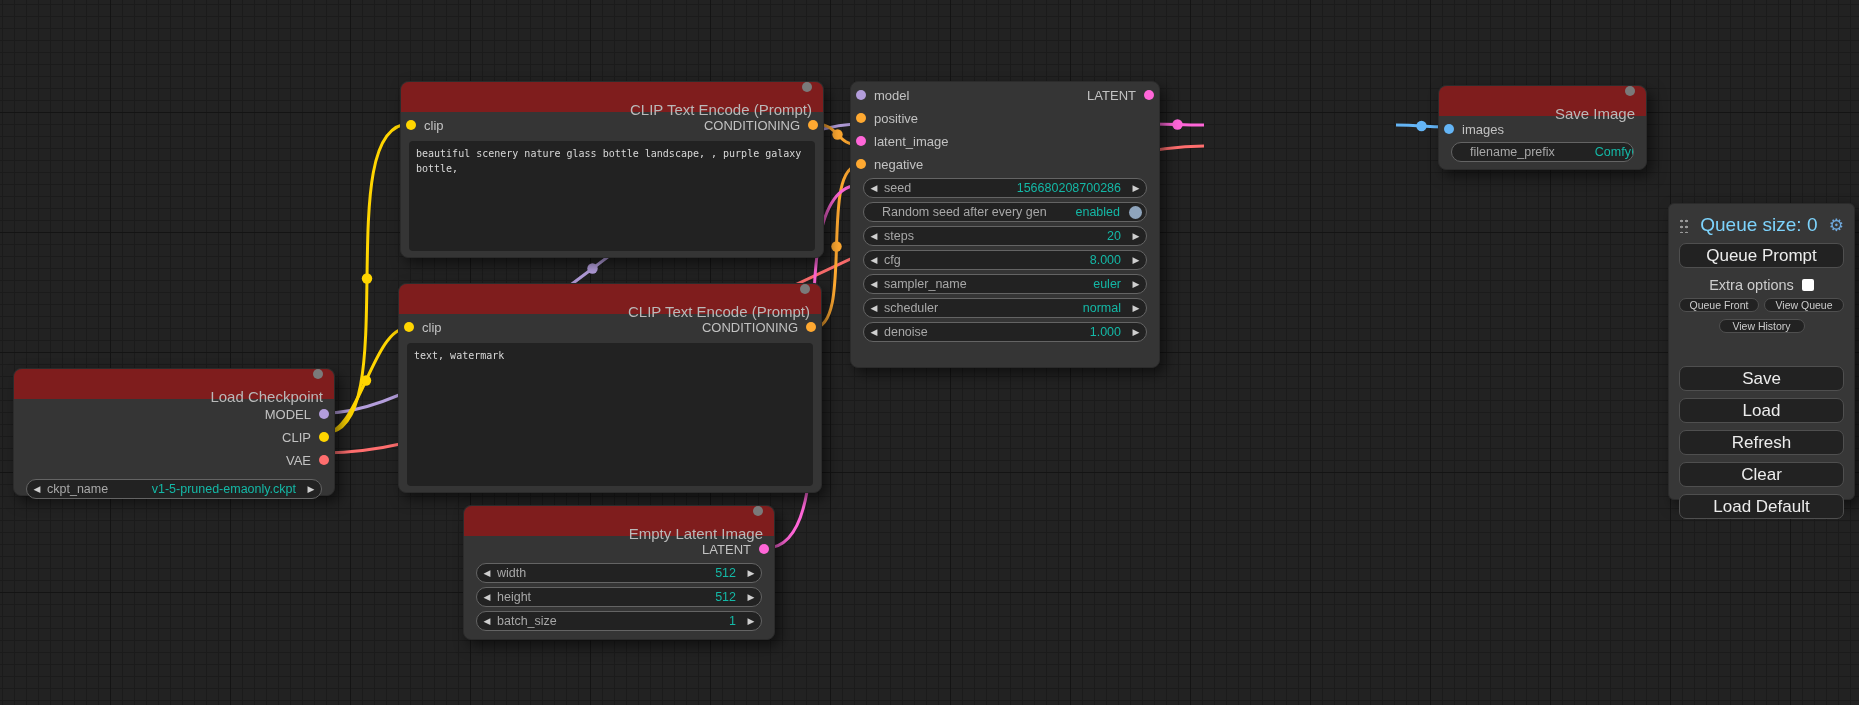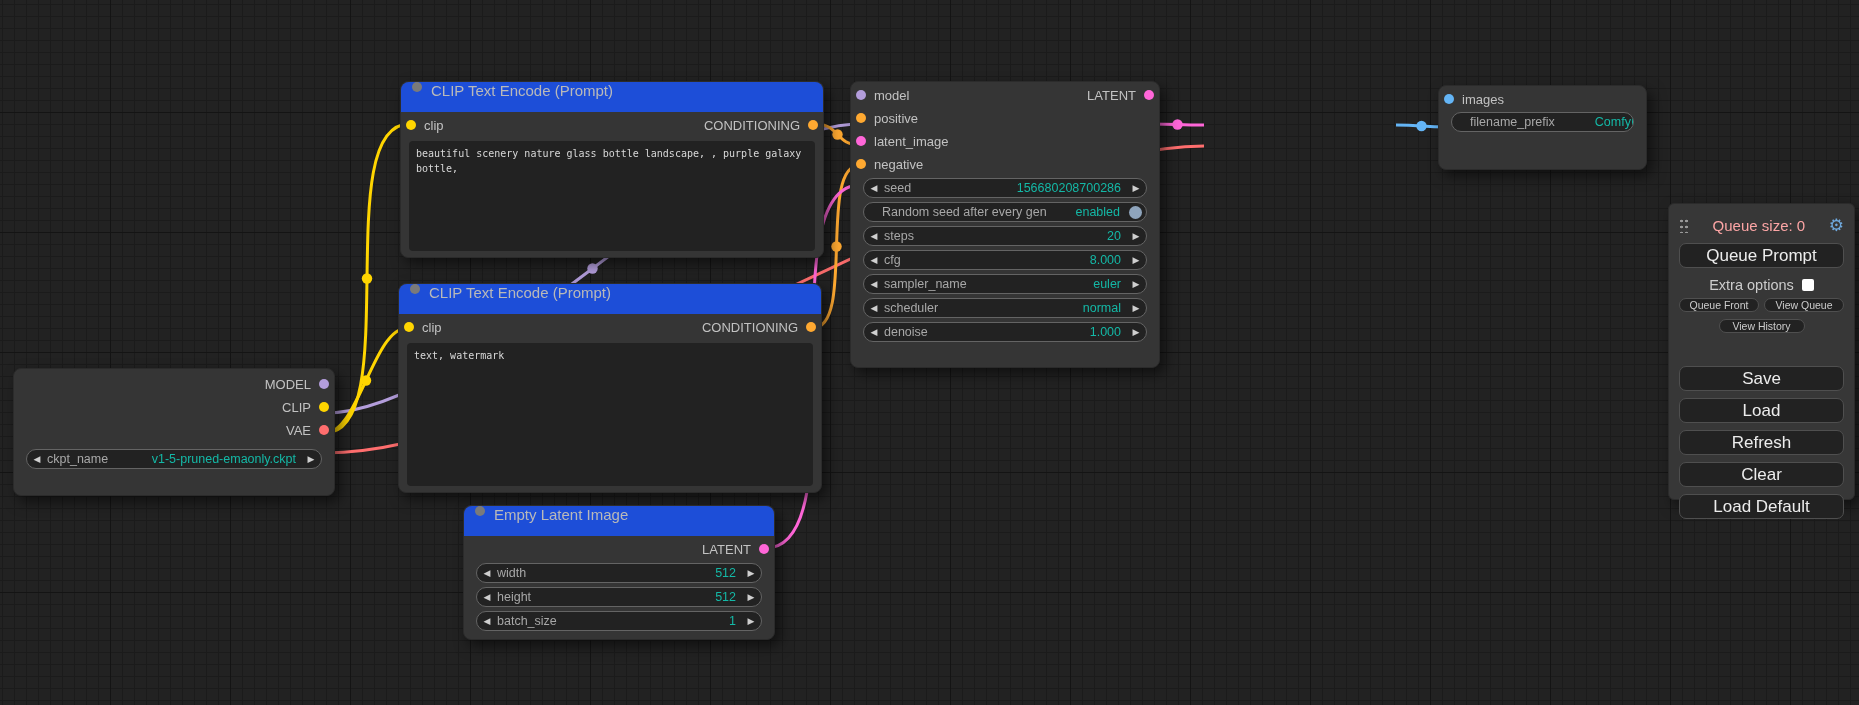--- a/index.html
+++ b/index.html
@@ -21,24 +21,24 @@
   #links{position:absolute;left:0;top:0;z-index:1;}
 
   
   .node{
     position:absolute;z-index:2;
     background:#353535;border-radius:8px;
     box-shadow:5px 6px 14px rgba(0,0,0,.55);
     border:1px solid #2b2b2b;
   }
   .ntitle{
-    height:30px;display:flex;align-items:flex-start;gap:9px;
-    padding:0 11px;background:#1d4ed8;
+    height:30px;display:flex;align-items:flex-end;gap:9px;
+    padding:0 11px;background:#7f1d1d;
     border-radius:8px 8px 0 0;
-    color:#b9b9b9;font-size:15px;white-space:nowrap;
+    color:#b9b9b9;font-size:15px;white-space:nowrap;flex-direction:column;
   }
   .ndot{width:10px;height:10px;border-radius:50%;background:#7a7a7a;flex:0 0 auto;}
   .srow{position:relative;height:20px;display:flex;align-items:center;
         color:#c2c2c2;font-size:13px;margin-top:3px;}
   .slab-in{padding-left:23px;}
   .slab-out{margin-left:auto;padding-right:23px;}
   .sdot{position:absolute;width:10px;height:10px;border-radius:50%;top:50%;
         transform:translateY(-50%);}
   .sdot.in{left:5px;} .sdot.out{right:5px;}
 
@@ -64,21 +64,21 @@
   
   .qpanel{
     position:absolute;left:1668px;top:203px;width:187px;height:297px;z-index:3;
     background:#373737;border-radius:6px;padding:8px 10px;
     box-shadow:5px 6px 14px rgba(0,0,0,.55);border:1px solid #2b2b2b;
   }
   .qheader{display:flex;align-items:center;height:26px;}
   .qhandle{width:10px;height:16px;flex:0 0 auto;
     background-image:radial-gradient(circle,#9a9a9a 1.1px,transparent 1.6px);
     background-size:5px 6px;background-position:0 1px;}
-  .qtitle{flex:1;text-align:center;color:#fca5a5;font-size:15px;}
+  .qtitle{flex:1;text-align:center;color:#7dd3fc;font-size:19px;}
   .qgear{flex:0 0 auto;font-size:17px;line-height:17px;cursor:pointer;font-family:"DejaVu Sans",sans-serif;}
   .qbtn{
     display:flex;align-items:center;justify-content:center;width:100%;height:25px;
     background:#222;border:1px solid #4f4f4f;border-radius:7px;
     color:#ececec;font-size:17px;cursor:pointer;
   }
   .qbtn.qp{margin-top:5px;}
   .qextra{margin-top:9px;display:flex;align-items:center;justify-content:center;
           color:#cccccc;font-size:14.5px;gap:8px;height:15px;}
   .qcheck{width:12px;height:12px;background:#fff;border-radius:2px;flex:0 0 auto;}
@@ -112,20 +112,24 @@
       <circle cx="836.5" cy="246.5" r="5.2" fill="#ffa931"></circle>
       <path d="M 766 548 C 859.7433330962795 548, 766.2566669037205 185, 860 185" stroke="#ff66d8" stroke-width="3" fill="none"></path>
       <circle cx="813" cy="366.5" r="5.2" fill="#ff66d8"></circle>
       <path d="M 1151 124 C 1176 124, 1179 125, 1204 125" stroke="#ff66d8" stroke-width="3" fill="none"></path>
       <circle cx="1177.5" cy="124.5" r="5.2" fill="#ff66d8"></circle>
       <path d="M 1396 125 C 1421 125, 1422 127, 1447 127" stroke="#64b5f6" stroke-width="3" fill="none"></path>
       <circle cx="1421.5" cy="126" r="5.2" fill="#64b5f6"></circle>
     </svg>
 
   <div class="node" style="left:13px;top:368px;width:322px;height:128px;">
+    <div class="ntitle">
+      <span class="ndot"></span>
+      <span>Load Checkpoint</span>
+    </div>
     <div style="margin-top:5px;">
       <div class="srow">
         <span class="slab-out">MODEL</span>
         <span class="sdot out" style="background-color: rgb(179, 157, 219);"></span>
       </div>
       <div class="srow">
         <span class="slab-out">CLIP</span>
         <span class="sdot out" style="background-color: rgb(255, 213, 0);"></span>
       </div>
       <div class="srow">
@@ -228,20 +232,24 @@
         <span class="warrow">◀</span>
         <span class="wlabel">denoise</span>
         <span class="wvalue">1.000</span>
         <span class="warrow">▶</span>
       </div>
     </div>
   </div>
 
 
   <div class="node" style="left:1438px;top:85px;width:209px;height:85px;">
+    <div class="ntitle">
+      <span class="ndot"></span>
+      <span>Save Image</span>
+    </div>
     <div class="srow">
       <span class="sdot in" style="background-color: rgb(100, 181, 246);"></span>
       <span class="slab-in">images</span>
     </div>
     <div class="widget plain" style="margin-top:3px;gap:40px;">
       <span class="wlabel">filename_prefix</span>
       <span class="wvalue">ComfyUI</span>
     </div>
   </div>
 

